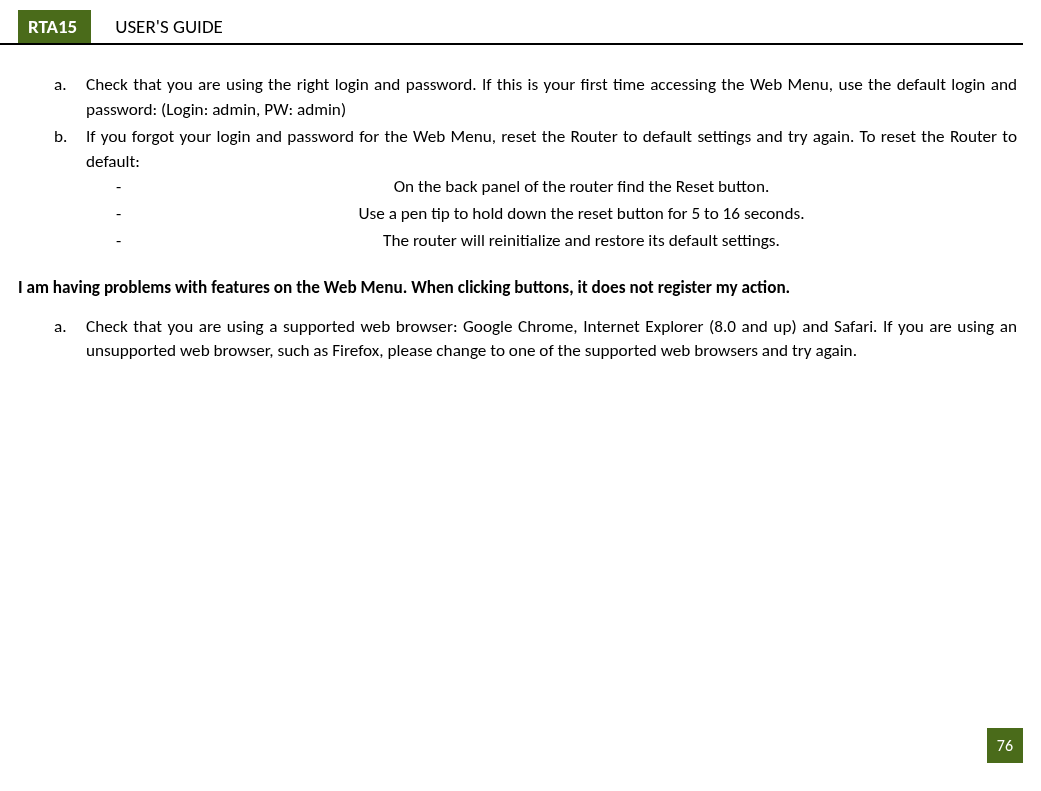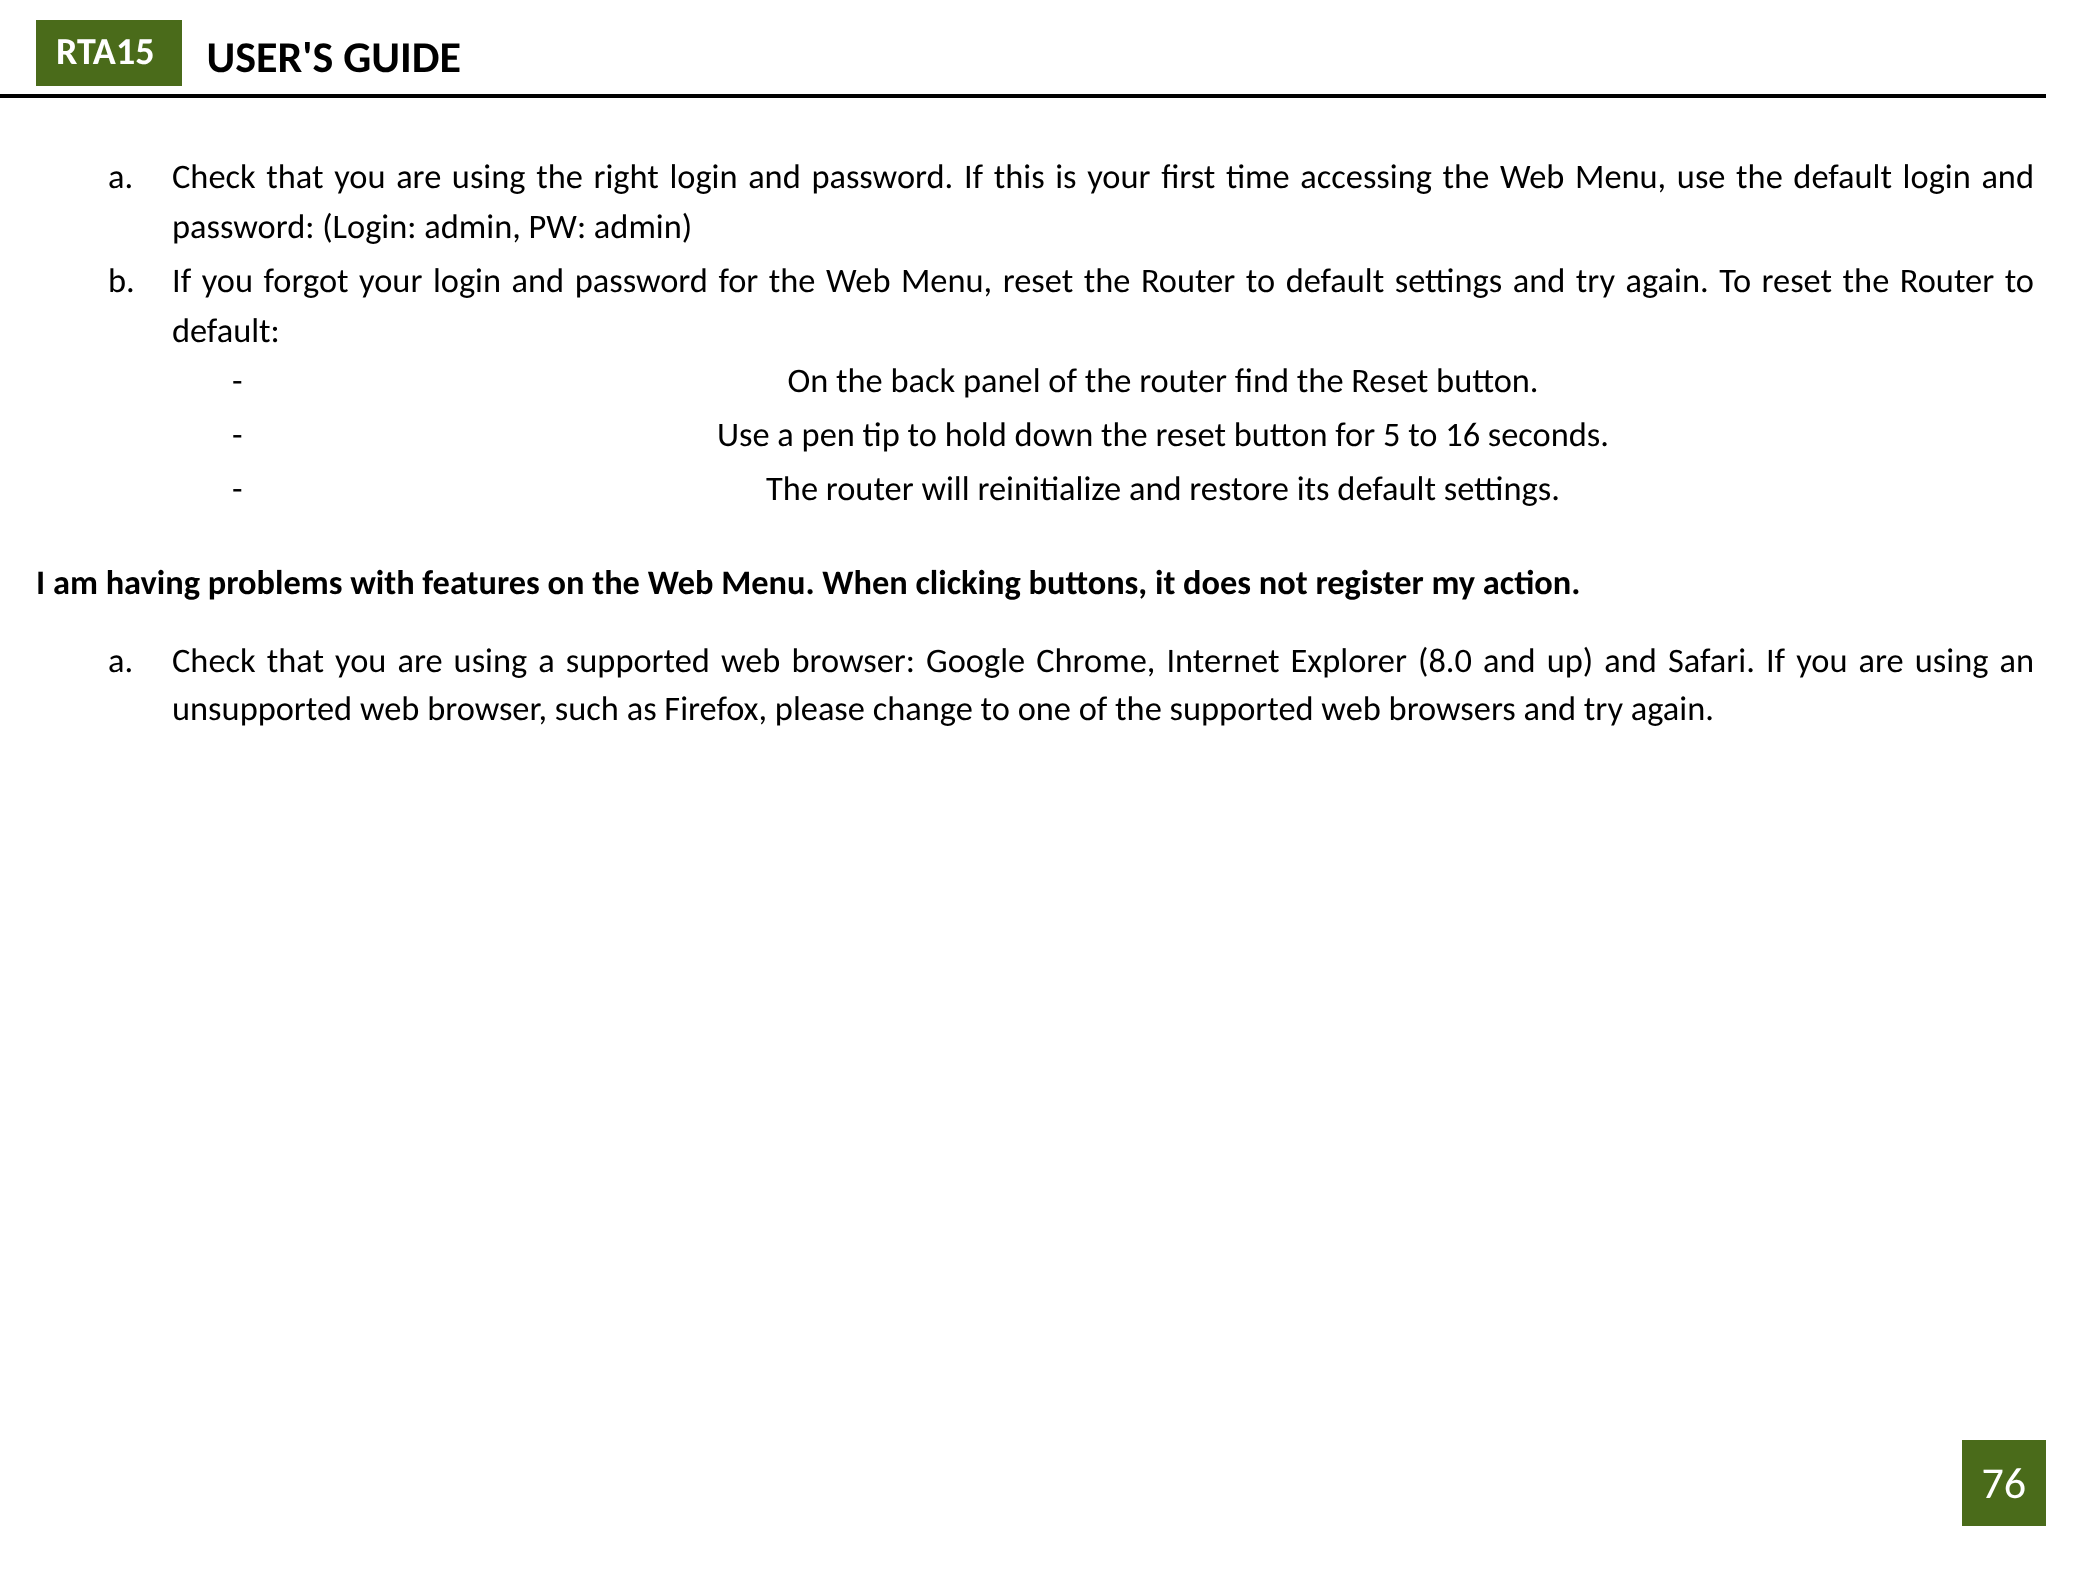--- a/index.html
+++ b/index.html
@@ -22,23 +22,23 @@
       background: #4a6b1a;
     }
     .header-badge {
       background: #4a6b1a;
       color: #fff;
       font-weight: bold;
       font-size: 19px;
       padding: 5px 14px 5px 10px;
     }
     .header-title {
-      font-weight: bold;
-      font-size: 22px;
-      padding: 5px 10px 5px 12px;
+      font-weight: normal;
+      font-size: 19px;
+      padding: 5px 10px 5px 24px;
       color: #000;
     }
     .content {
       padding: 28px 24px 0 18px;
       font-size: 17.2px;
       color: #000;
       line-height: 1.45;
     }
     .q {
       font-weight: bold;
@@ -79,21 +79,21 @@
       left: 0;
       top: 0;
     }
     .page-number {
       position: absolute;
       right: 18px;
       bottom: 28px;
       background: #4a6b1a;
       color: #fff;
       padding: 8px 10px;
-      font-size: 22px;
+      font-size: 16px;
       min-width: 34px;
       text-align: right;
     }
   </style>
 </head>
 <body>
 
 <div class="header">
   <div class="header-left-accent"></div>
   <div class="header-badge">RTA15</div>

